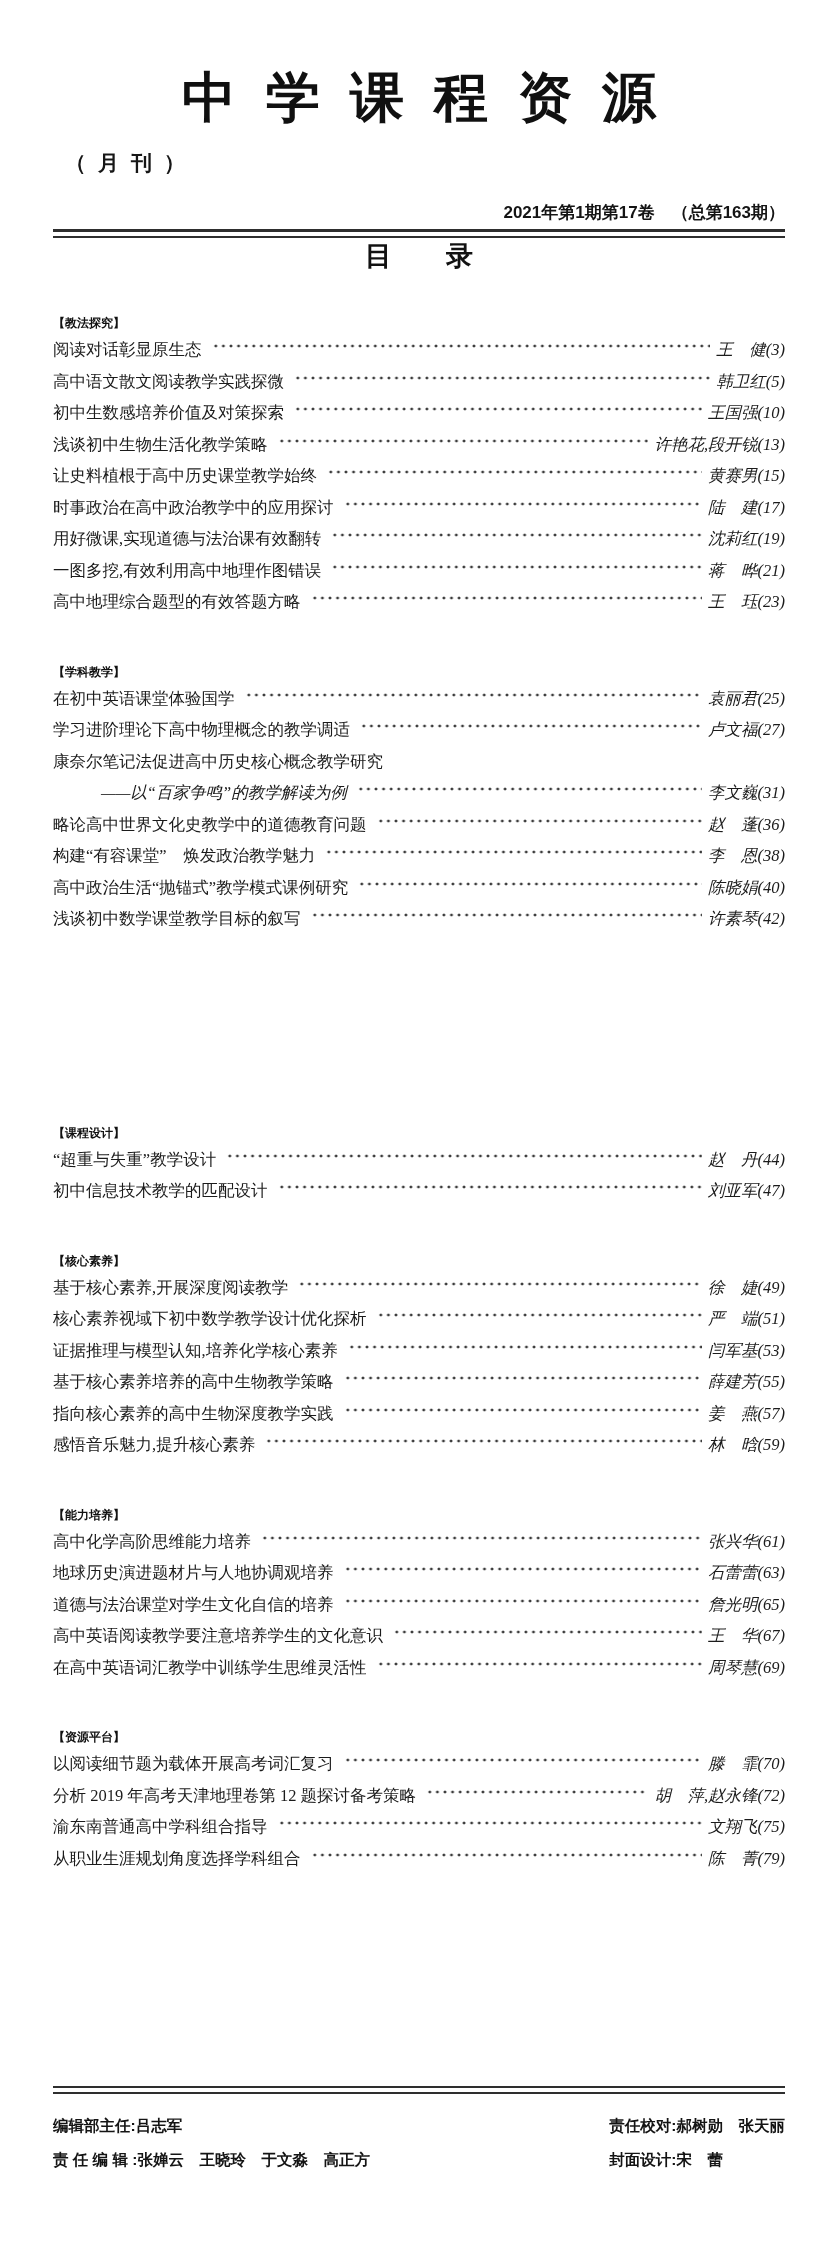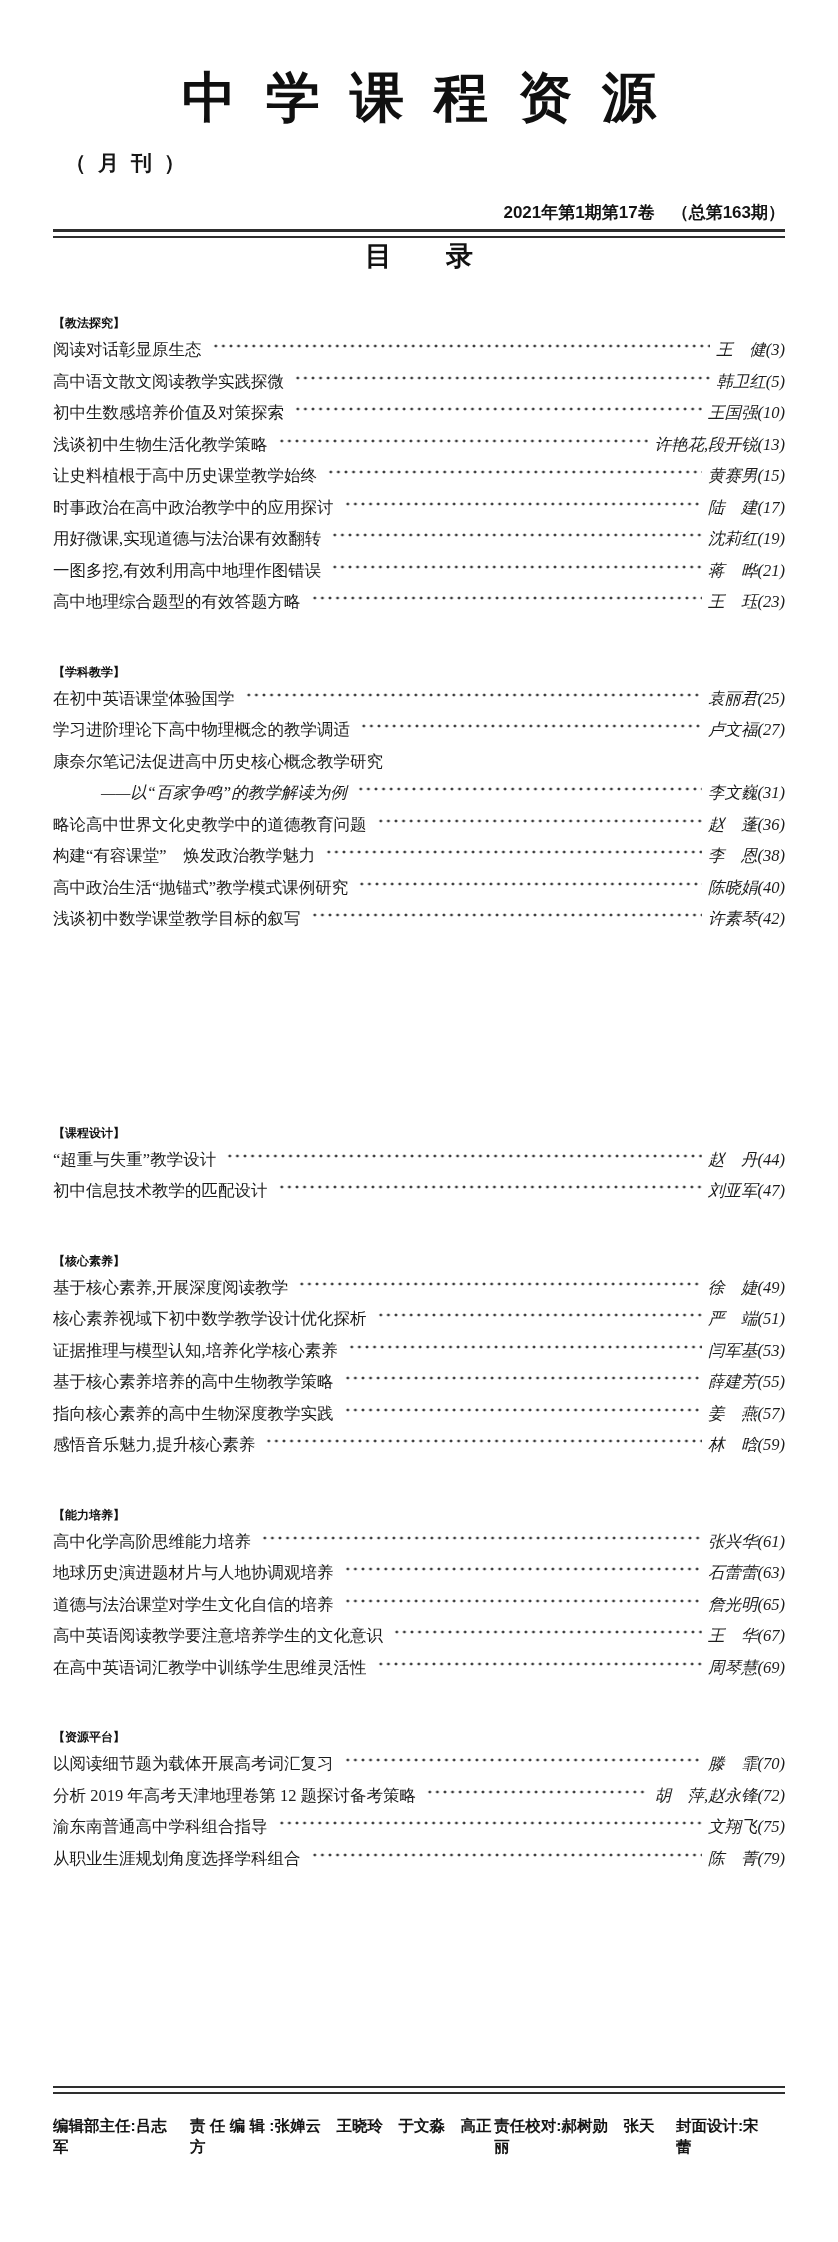--- a/index.html
+++ b/index.html
@@ -86,21 +86,21 @@
     height:4px;
     border-top:2.5px solid #2e2e2e;
     border-bottom:2px solid #2e2e2e;
   }
   .footer-rows {
     display:flex; justify-content:space-between;
     margin-top:22px;
     font-family:"Liberation Sans","DejaVu Sans",sans-serif;
     font-weight:700; font-size:15.5px; color:#141414;
   }
-  .footer-col { display:flex; flex-direction:row; gap:13px; }
+  .footer-col { display:flex; flex-direction:column; gap:13px; }
 </style>
 </head>
 <body>
 
 <div class="page">
 
   <div class="journal-title">中学课程资源</div>
   <div class="subtitle">（月刊）</div>
 
   <div class="issue-row">

